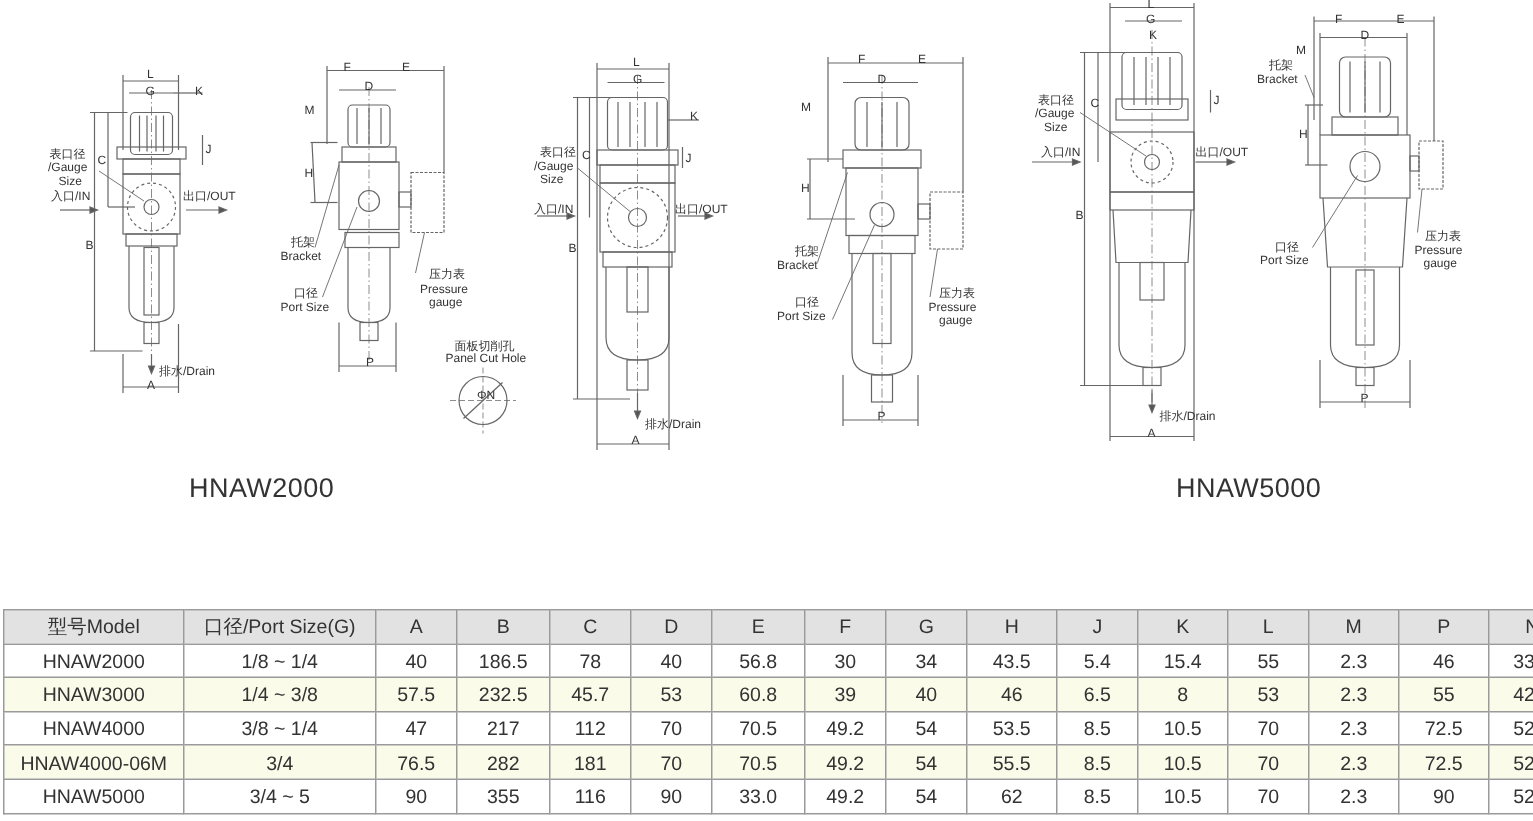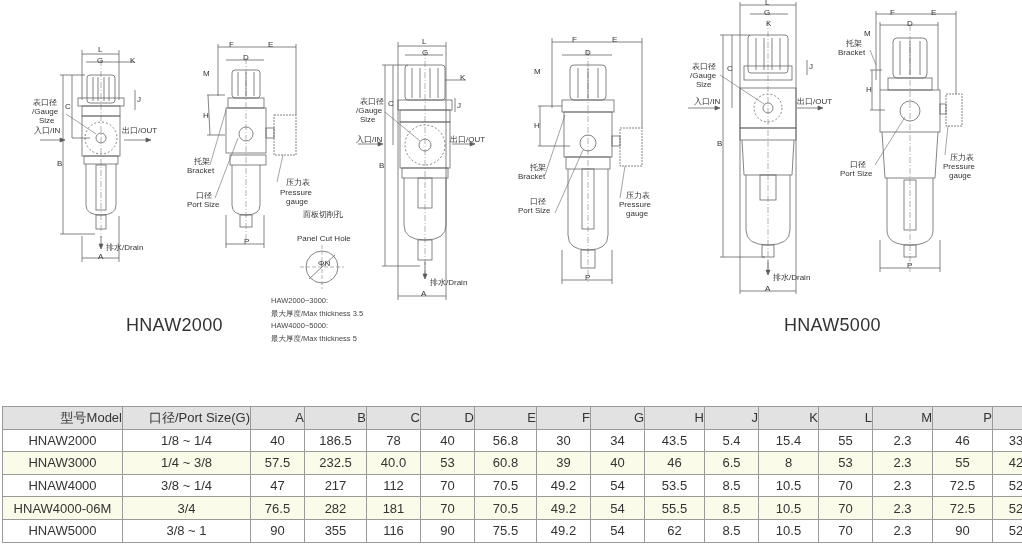--- a/index.html
+++ b/index.html
@@ -15,21 +15,21 @@
   .note { position: absolute; font-size: 7.5px; color: #444; line-height: 12.5px; white-space: nowrap; }
 
   .spec-table {
     position: absolute; left: 2px; top: 406px; width: 1018px;
     border-collapse: collapse; table-layout: fixed;
     font-size: 13px; color: #333;
   }
   .spec-table th, .spec-table td {
     border: 1px solid #9a9a9a; text-align: center; height: 22.6px; padding: 0; font-weight: normal;
   }
-  .spec-table thead th { background: #e2e2e2; text-align: right; }
+  .spec-table thead th { background: #e2e2e2; }
   .spec-table tbody tr:nth-child(even) td { background: #fbfbe9; }
   .spec-table tbody tr:nth-child(odd) td { background: #ffffff; }
 </style>
 </head>
 <body>
 
 <div class="drawing">
   <svg width="1022" height="400" viewBox="0 0 1022 400" fill="none" stroke="#666" stroke-width="0.8">
 
     <g>
@@ -270,29 +270,23 @@
   <span class="dim" style="left:244px;top:238px;">P</span>
   <span class="label" style="left:194px;top:157px;">托架</span>
   <span class="label" style="left:187px;top:166px;">Bracket</span>
   <span class="label" style="left:196px;top:191px;">口径</span>
   <span class="label" style="left:187px;top:200px;">Port Size</span>
   <span class="label" style="left:286px;top:178px;">压力表</span>
   <span class="label" style="left:280px;top:188px;">Pressure</span>
   <span class="label" style="left:286px;top:197px;">gauge</span>
   <div class="model-title" style="left:126px;top:315px;">HNAW2000</div>
 
-  <span class="label" style="left:303px;top:210px;">面板切削孔</span>
+  <span class="label" style="left:303px;top:226px;">面板切削孔</span>
   <span class="label" style="left:297px;top:234px;">Panel Cut Hole</span>
   <span class="dim" style="left:318px;top:260px;">ΦN</span>
-  <div class="note" style="left:271px;top:295px;">
-    <div>HAW2000~3000:</div>
-    <div>最大厚度/Max thickness  3.5</div>
-    <div>HAW4000~5000:</div>
-    <div>最大厚度/Max thickness  5</div>
-  </div>
 
   <span class="dim" style="left:422px;top:38px;">L</span>
   <span class="dim" style="left:422px;top:49px;">G</span>
   <span class="dim" style="left:460px;top:74px;">K</span>
   <span class="dim" style="left:388px;top:100px;">C</span>
   <span class="dim" style="left:457px;top:102px;">J</span>
   <span class="dim" style="left:379px;top:162px;">B</span>
   <span class="dim" style="left:421px;top:290px;">A</span>
   <span class="label" style="left:360px;top:97px;">表口径</span>
   <span class="label" style="left:356px;top:106px;">/Gauge</span>
@@ -401,21 +395,21 @@
       <td>55</td>
       <td>2.3</td>
       <td>46</td>
       <td>33.5</td>
     </tr>
     <tr>
       <td>HNAW3000</td>
       <td>1/4 ~ 3/8</td>
       <td>57.5</td>
       <td>232.5</td>
-      <td>40.0</td>
+      <td>45.7</td>
       <td>53</td>
       <td>60.8</td>
       <td>39</td>
       <td>40</td>
       <td>46</td>
       <td>6.5</td>
       <td>8</td>
       <td>53</td>
       <td>2.3</td>
       <td>55</td>
@@ -452,26 +446,26 @@
       <td>55.5</td>
       <td>8.5</td>
       <td>10.5</td>
       <td>70</td>
       <td>2.3</td>
       <td>72.5</td>
       <td>52.5</td>
     </tr>
     <tr>
       <td>HNAW5000</td>
-      <td>3/8 ~ 1</td>
+      <td>3/4 ~ 5</td>
       <td>90</td>
       <td>355</td>
       <td>116</td>
       <td>90</td>
-      <td>75.5</td>
+      <td>33.0</td>
       <td>49.2</td>
       <td>54</td>
       <td>62</td>
       <td>8.5</td>
       <td>10.5</td>
       <td>70</td>
       <td>2.3</td>
       <td>90</td>
       <td>52.5</td>
     </tr>

